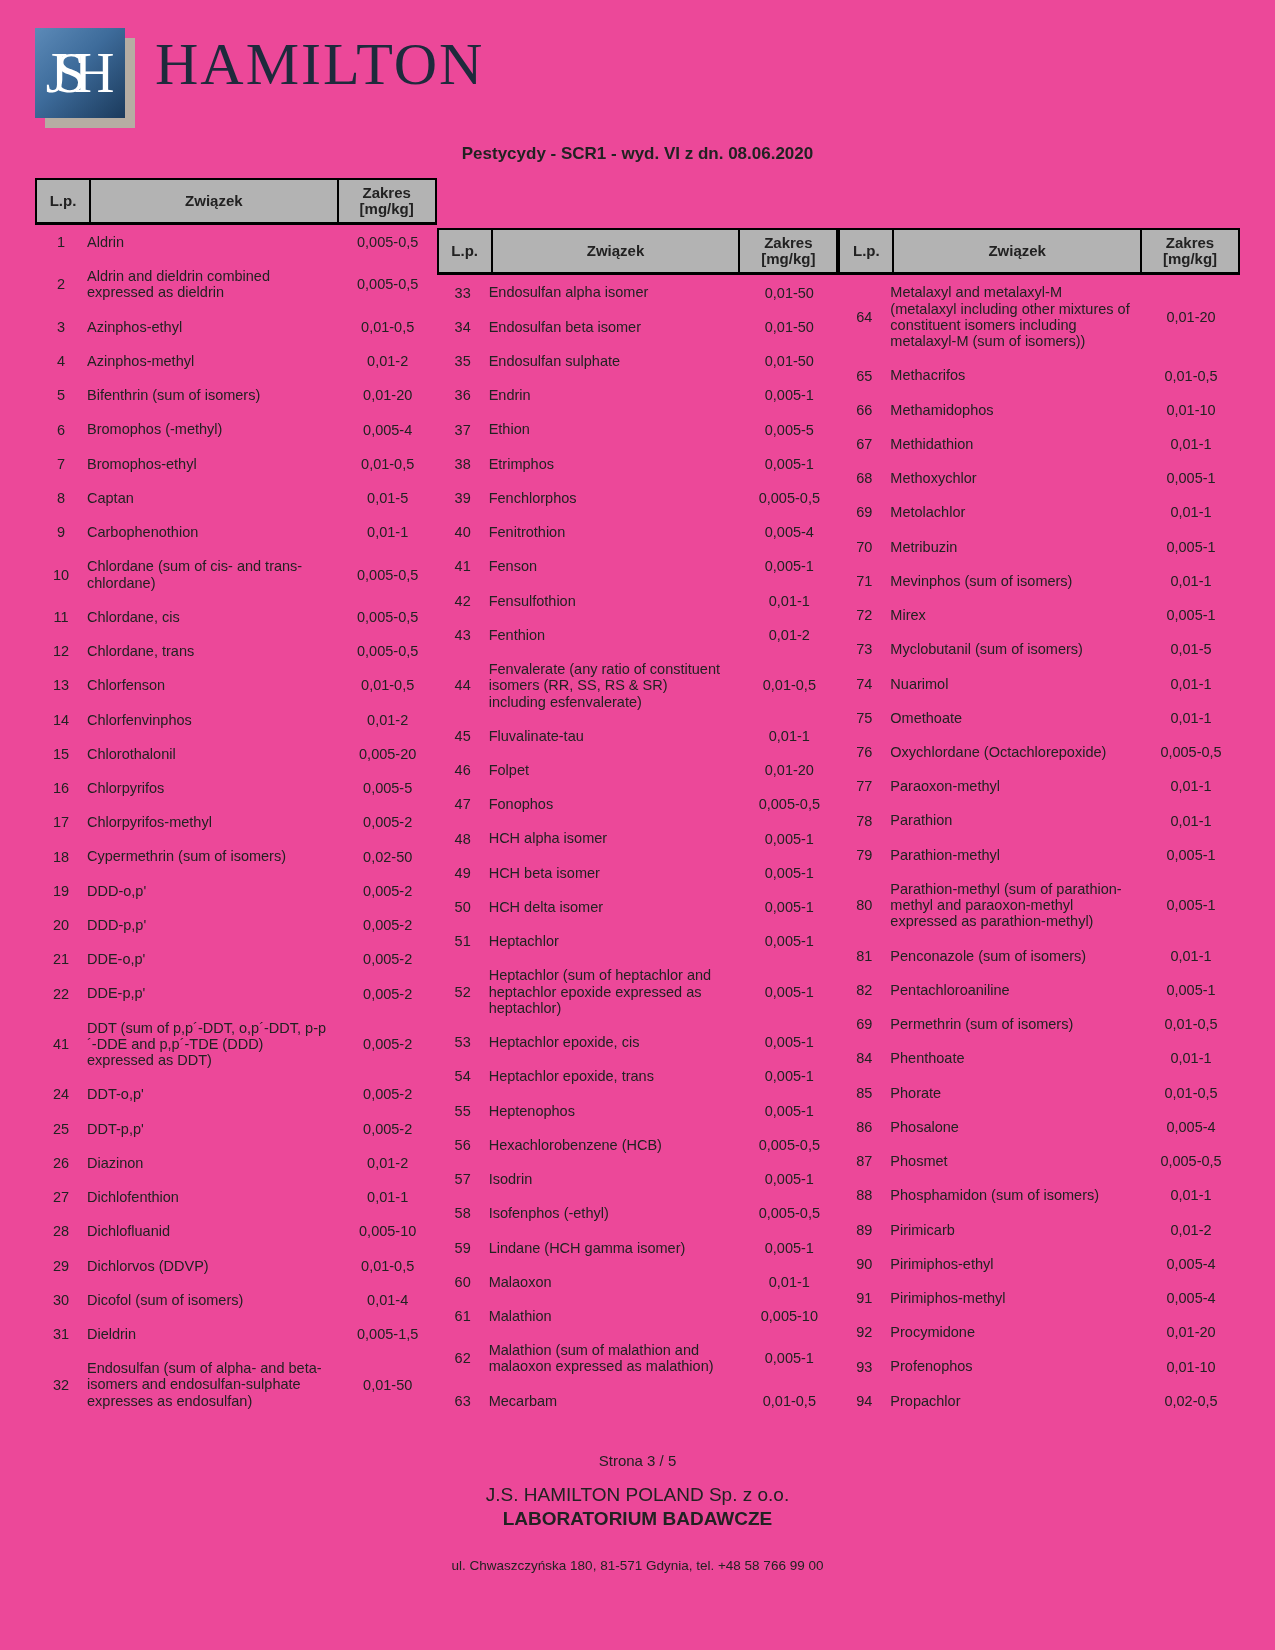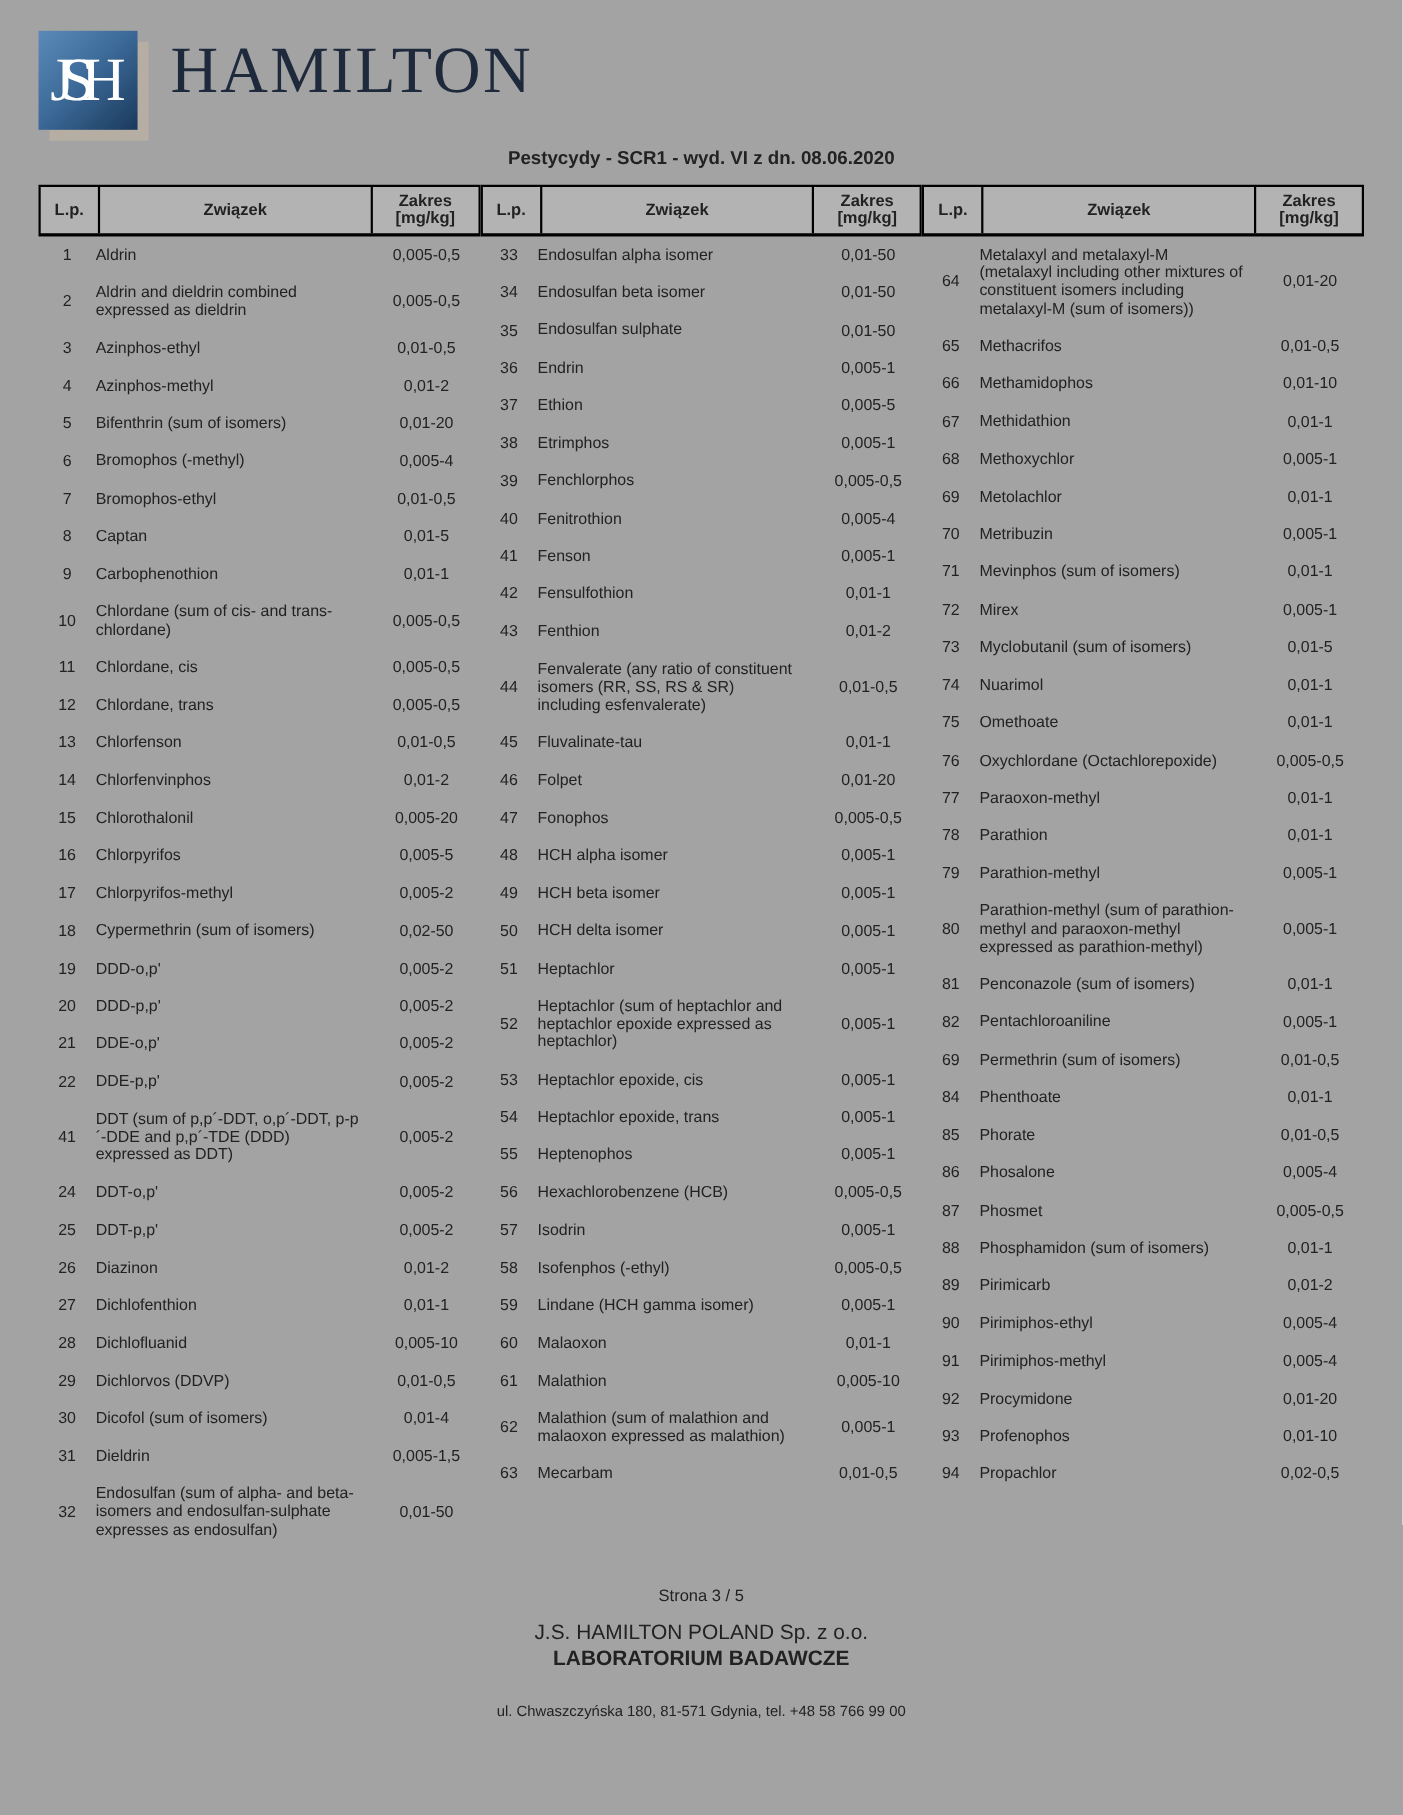--- a/index.html
+++ b/index.html
@@ -6,21 +6,21 @@
     margin: 0;
     padding: 0;
     background: #ffffff;
     width: 1275px;
     font-family: "Liberation Sans", sans-serif;
     color: #222;
   }
   .page {
     width: 1275px;
     height: 1650px;
-    background: #a3a3a3;
+    background: #ec4899;
     overflow: hidden;
     position: relative;
   }
   
   .header-area {
     padding: 28px 35px 0 35px;
   }
   .logo-row {
     display: flex;
     align-items: flex-start;
@@ -50,28 +50,28 @@
     line-height: 1;
     margin-left: 30px;
     margin-top: 6px;
     letter-spacing: 2px;
   }
   
   .doc-title {
     text-align: center;
     font-weight: bold;
     font-size: 17px;
-    margin: 16px 35px 0 35px;
+    margin: 26px 35px 0 35px;
   }
   
   .tables {
     display: flex;
     gap: 0;
     margin: 14px 35px 0 35px;
-    align-items: flex-start;
+    align-items: flex-end;
   }
   .ptable { flex: 1 1 0; min-width: 0; }
   .thead {
     display: grid;
     grid-template-columns: 52px 1fr 98px;
     background: #b3b3b3;
     border: 2px solid #000;
     border-bottom-width: 3px;
     min-height: 42px;
     font-weight: bold;

